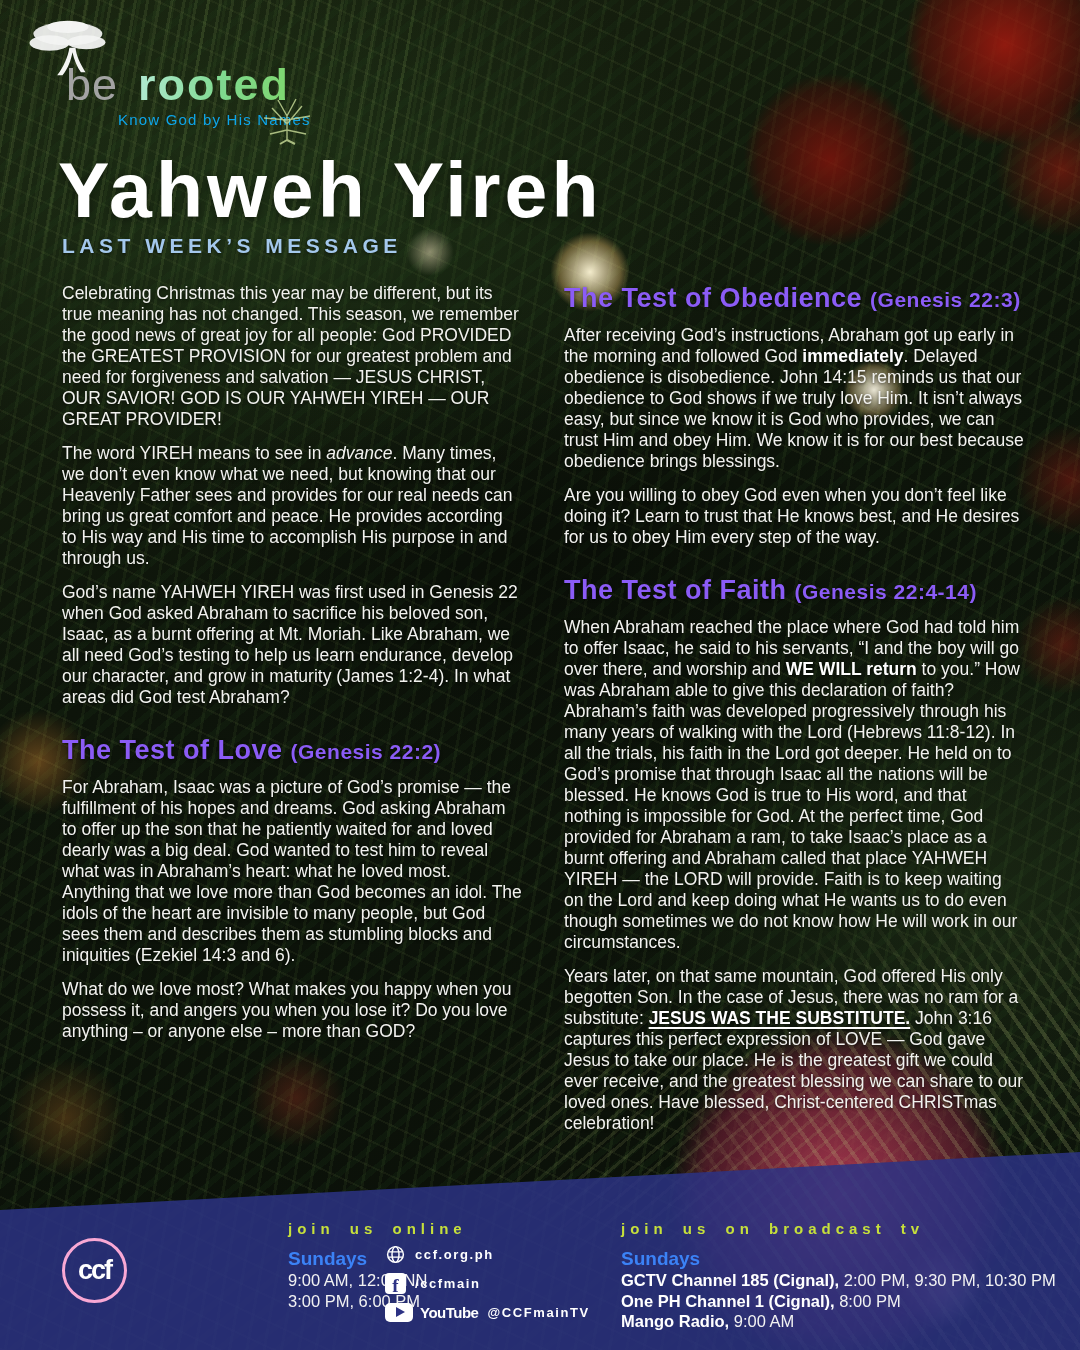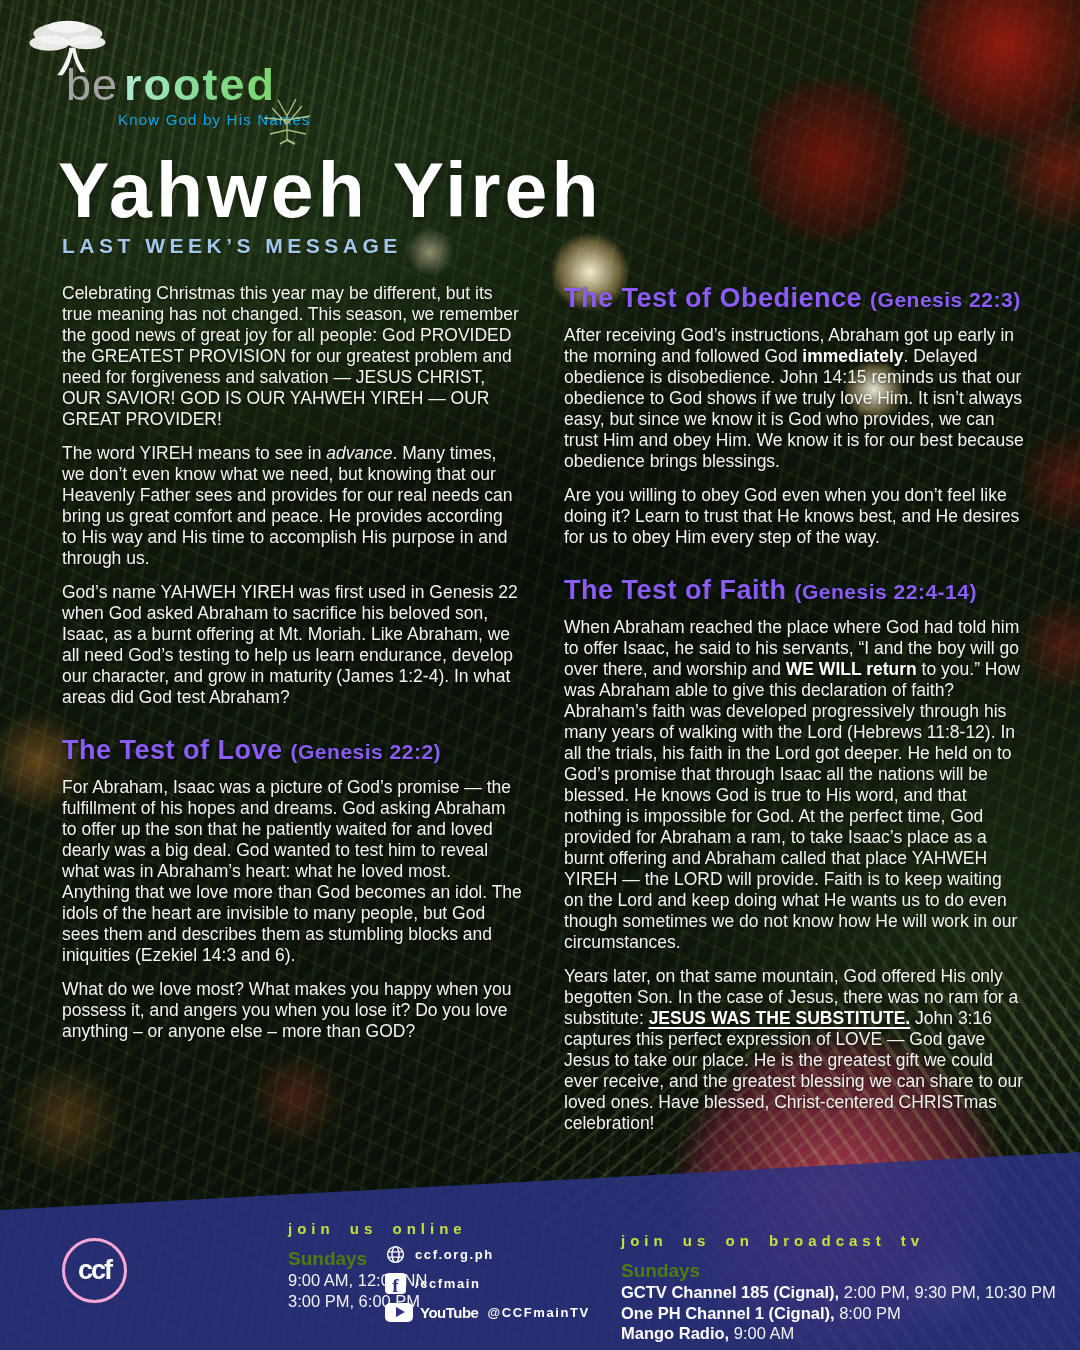--- a/index.html
+++ b/index.html
@@ -43,21 +43,21 @@
             mask:radial-gradient(ellipse at 32% 32%, #000 0 38%, rgba(0,0,0,0) 74%);}
   .streaks-mid{left:430px;top:980px;width:520px;height:300px;
     background:repeating-linear-gradient(140deg, rgba(170,180,110,0.14) 0 3px, rgba(0,0,0,0) 3px 13px);
     -webkit-mask:radial-gradient(ellipse at 50% 50%, #000 0 35%, rgba(0,0,0,0) 72%);
             mask:radial-gradient(ellipse at 50% 50%, #000 0 35%, rgba(0,0,0,0) 72%);}
 
   
   .brand-tree{position:absolute;left:28px;top:18px;opacity:.95;}
   .brand-line{position:absolute;left:66px;top:62px;font-size:45px;line-height:1;white-space:nowrap;}
   .be{font-weight:400;color:#a3a3a3;letter-spacing:1px;}
-  .rooted{font-weight:700;letter-spacing:2px;margin-left:6px;
+  .rooted{font-weight:700;letter-spacing:2px;margin-left:20px;
     background:linear-gradient(95deg,#b2ead3 0%,#7fd98f 55%,#7ed66e 100%);
     -webkit-background-clip:text;background-clip:text;color:transparent;}
   .tagline{position:absolute;left:118px;top:111px;font-size:15px;letter-spacing:1.2px;color:#0ea5e9;}
   .sprig{position:absolute;left:254px;top:94px;opacity:.85;filter:blur(.3px);}
 
   
   .title{position:absolute;left:58px;top:146px;margin:0;
     font-size:77px;font-weight:700;letter-spacing:4px;color:#ffffff;
     text-shadow:0 2px 8px rgba(0,0,0,.45);}
   .subtitle{position:absolute;left:62px;top:234px;
@@ -77,24 +77,24 @@
   .sect-ref{font-size:21px;}
 
   
   .band{position:absolute;left:0;top:1150px;width:1080px;height:200px;
     background:rgba(44,50,132,0.85);
     clip-path:polygon(0 60px,100% 2px,100% 200px,0 200px);}
   .ccf-logo{position:absolute;left:62px;top:88px;width:59px;height:59px;border:3px solid #f9a8d4;
     border-radius:50%;display:flex;align-items:center;justify-content:center;
     font-size:27px;font-weight:700;letter-spacing:-2px;color:#fff;}
   .f-head{font-size:15px;font-weight:700;letter-spacing:5px;word-spacing:6px;color:#c6e03b;}
-  .f-sub{font-size:19px;font-weight:700;color:#4d7c0f;margin-top:11px;}
+  .f-sub{font-size:19px;font-weight:700;color:#3b82f6;margin-top:11px;}
   .f-line{font-size:16.5px;line-height:20.5px;color:#f2f2f2;}
   .f-online{position:absolute;left:243px;top:70px;margin-left:45px;}
-  .f-broadcast{position:absolute;left:621px;top:82px;}
+  .f-broadcast{position:absolute;left:621px;top:70px;}
   .f-broadcast .f-line b{color:#fff;}
   .links{position:absolute;left:385px;top:93px;}
   .link-row{display:flex;align-items:center;gap:9px;margin-bottom:7px;height:22px;}
   .link-label{font-size:13px;font-weight:700;letter-spacing:1.6px;color:#fff;}
   .fb-icon{width:21px;height:21px;background:#fff;border-radius:4px;overflow:hidden;
     display:flex;align-items:flex-end;justify-content:center;}
   .fb-f{font-size:19px;line-height:17px;font-weight:700;color:#2c3284;
     font-family:"Liberation Serif",serif;}
   .yt-icon{width:28px;height:19px;background:#fff;border-radius:5px;position:relative;}
   .yt-tri{position:absolute;left:11px;top:4.5px;width:0;height:0;

